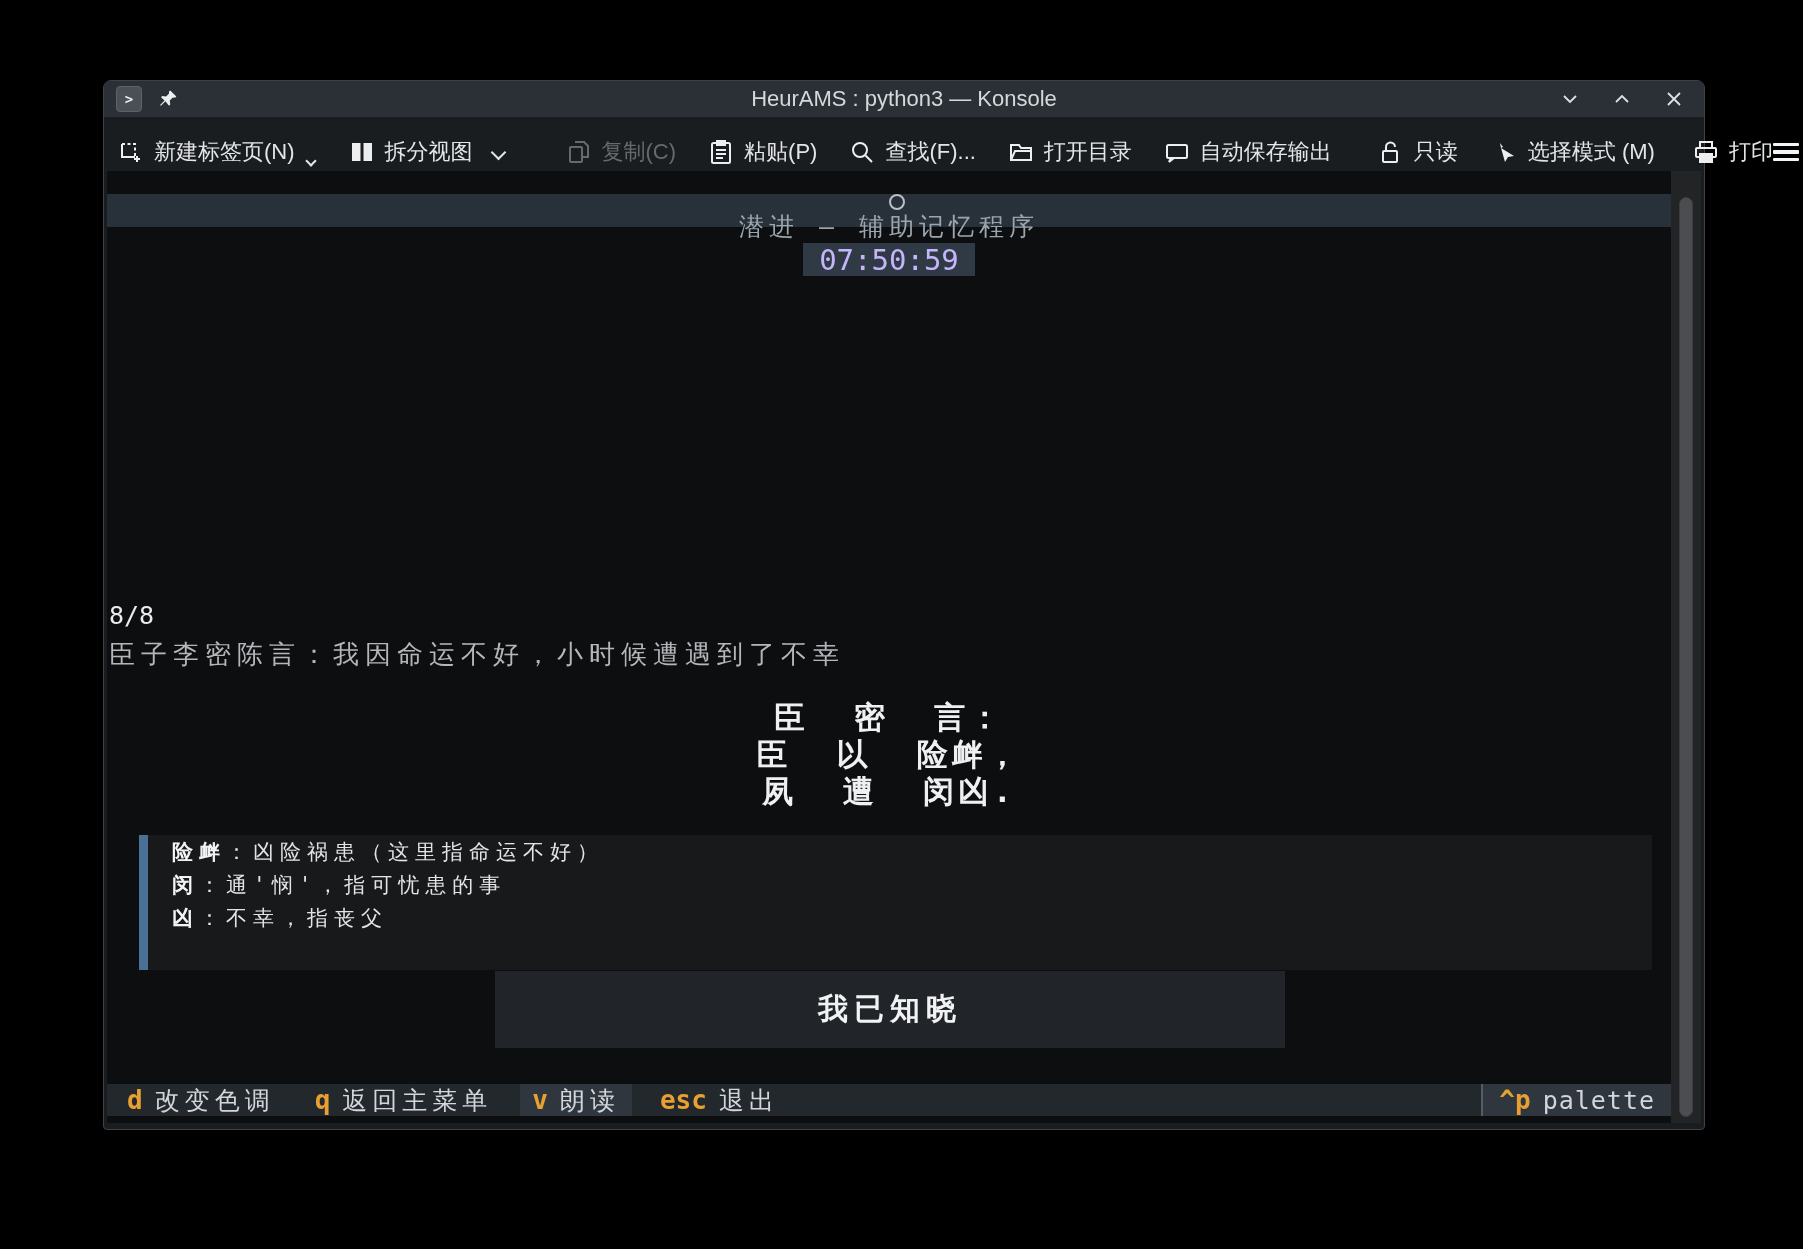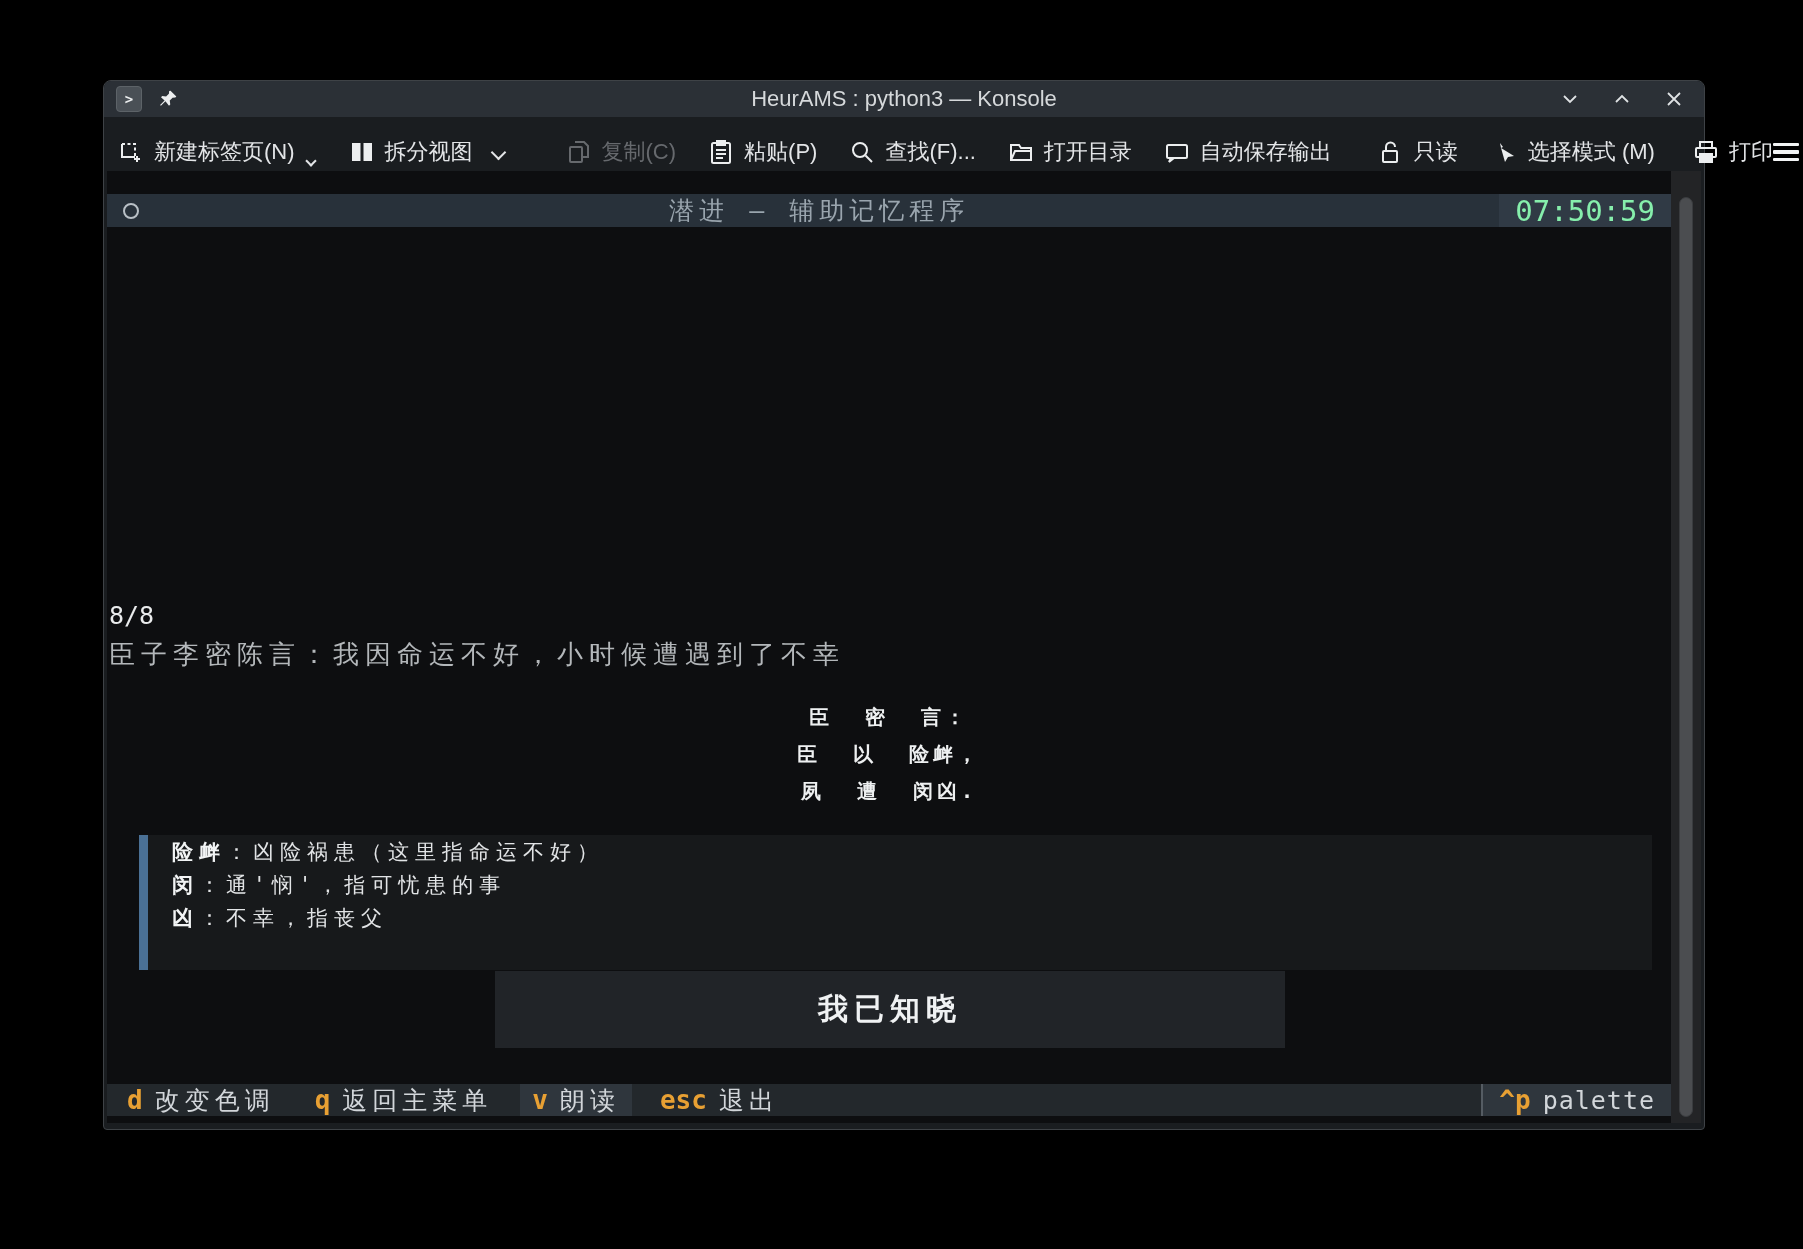--- a/index.html
+++ b/index.html
@@ -32,31 +32,31 @@
   .burger span{display:block;width:26px;height:3.5px;background:#f2f4f5;border-radius:1px;}
   
   .term{position:absolute;left:3px;right:3px;top:90px;height:952px;background:#0d0e10;
         font-family:"DejaVu Sans Mono",monospace;}
   
   .scrollbar{position:absolute;right:0;top:0;bottom:0;width:30px;background:#232426;}
   .scroll-thumb{position:absolute;left:8px;width:14px;top:26px;bottom:6px;border-radius:7px;
                 background:#4b4d50;border:1px solid #3a3c3f;box-sizing:border-box;}
   
   .term-header{position:absolute;left:0;right:30px;top:23px;height:33px;background:#28313a;
-               display:flex;align-items:center;color:#9aa5ae;}
+               display:flex;align-items:center;color:#9aa5ae;flex-direction:column;}
   .circle-icon{width:16px;height:16px;border:2.5px solid #b9c0c6;border-radius:50%;
                margin-left:16px;box-sizing:border-box;flex:0 0 auto;}
   .term-title{flex:1;text-align:center;font-size:25px;letter-spacing:5px;}
   .term-clock{height:100%;display:flex;align-items:center;padding:0 16px;background:#303a45;
-              color:#86efac;font-size:29px;}
+              color:#c4b5fd;font-size:29px;}
   
   .progress{position:absolute;left:2px;top:430px;color:#e9ebec;font-size:25px;}
   .hint-line{position:absolute;left:2px;top:466px;color:#b3b7ba;font-size:26px;letter-spacing:6px;white-space:pre;}
   .verse{position:absolute;left:0;right:30px;top:528px;text-align:center;color:#eef0f1;
-         font-weight:bold;font-size:20px;line-height:37px;letter-spacing:4px;}
+         font-weight:bold;font-size:31px;line-height:37px;letter-spacing:4px;}
   .verse div{white-space:pre;}
   .ann-box{position:absolute;left:32px;top:664px;width:1513px;height:135px;background:#17191b;
            border-left:9px solid #4a7095;box-sizing:border-box;padding:1px 0 0 24px;
            color:#e2e4e6;font-size:21px;line-height:33px;letter-spacing:6px;}
   .ann-box b{color:#f2f4f5;}
   .confirm-btn{position:absolute;left:388px;top:800px;width:790px;height:77px;background:#212428;
                color:#f0f2f3;font-weight:bold;font-size:30px;letter-spacing:6px;
                display:flex;align-items:center;justify-content:center;cursor:pointer;}
   
   .statusbar{position:absolute;left:0;right:30px;top:913px;height:32px;background:#23282c;

